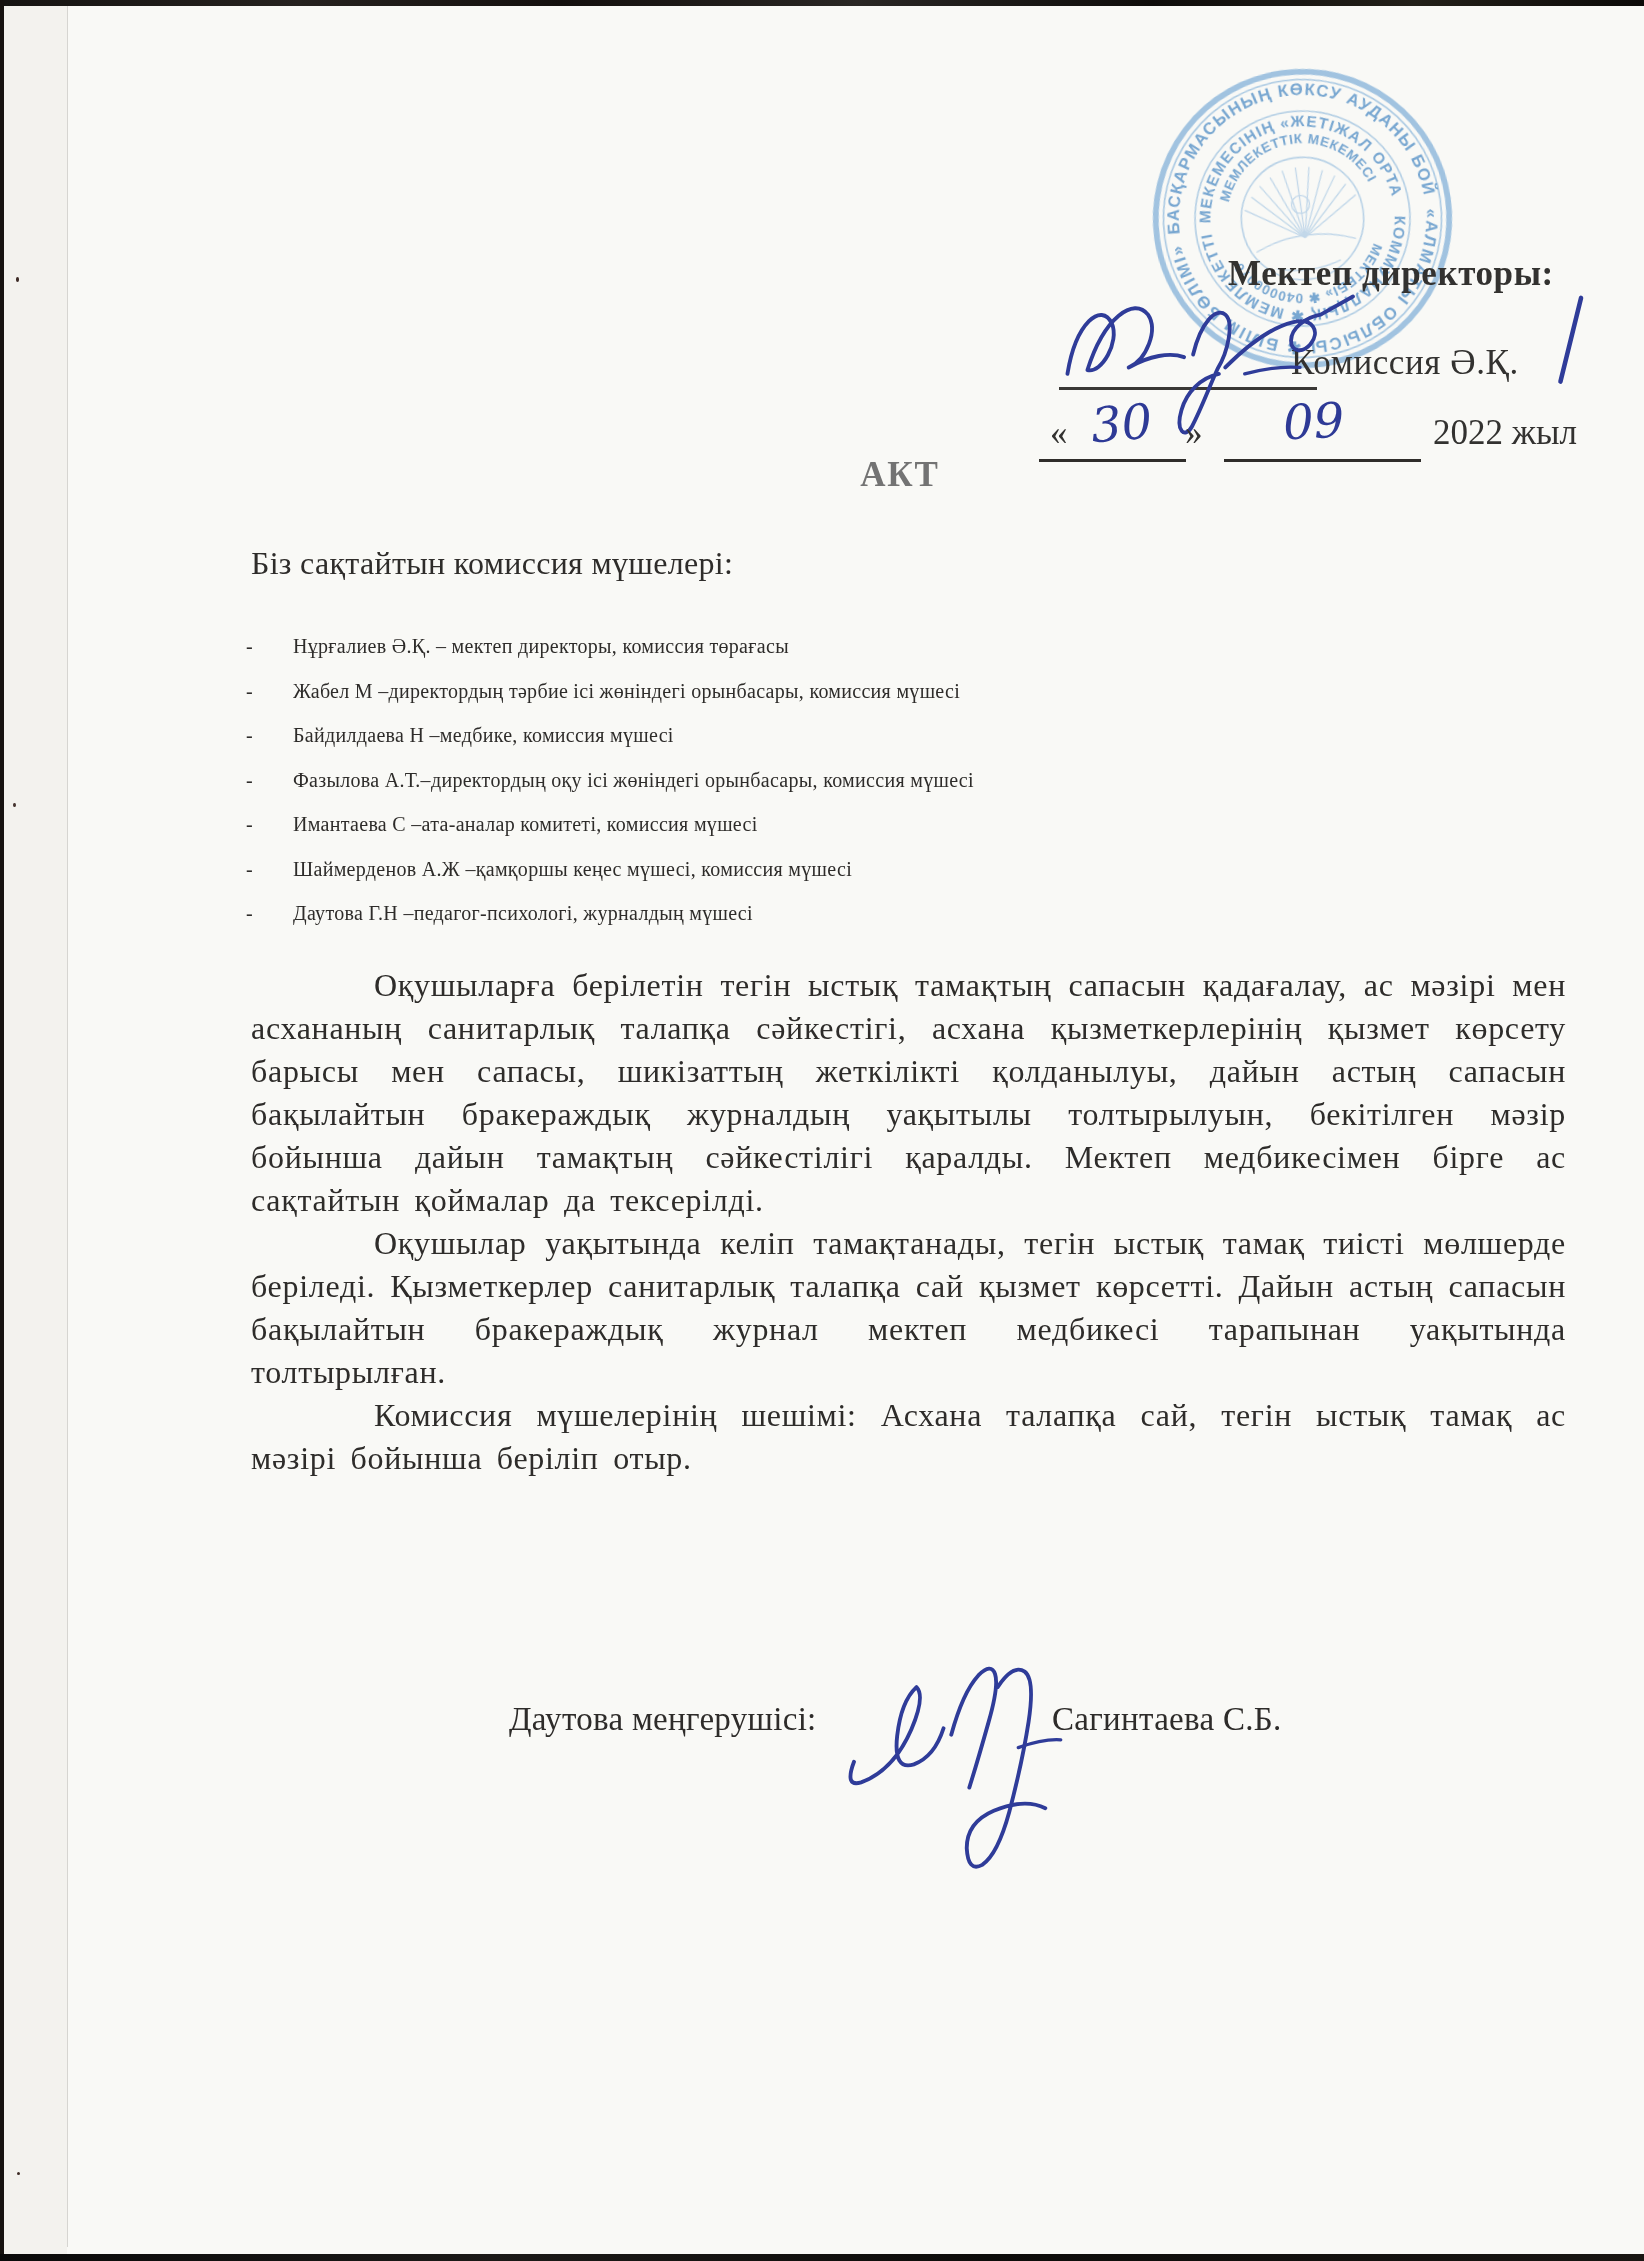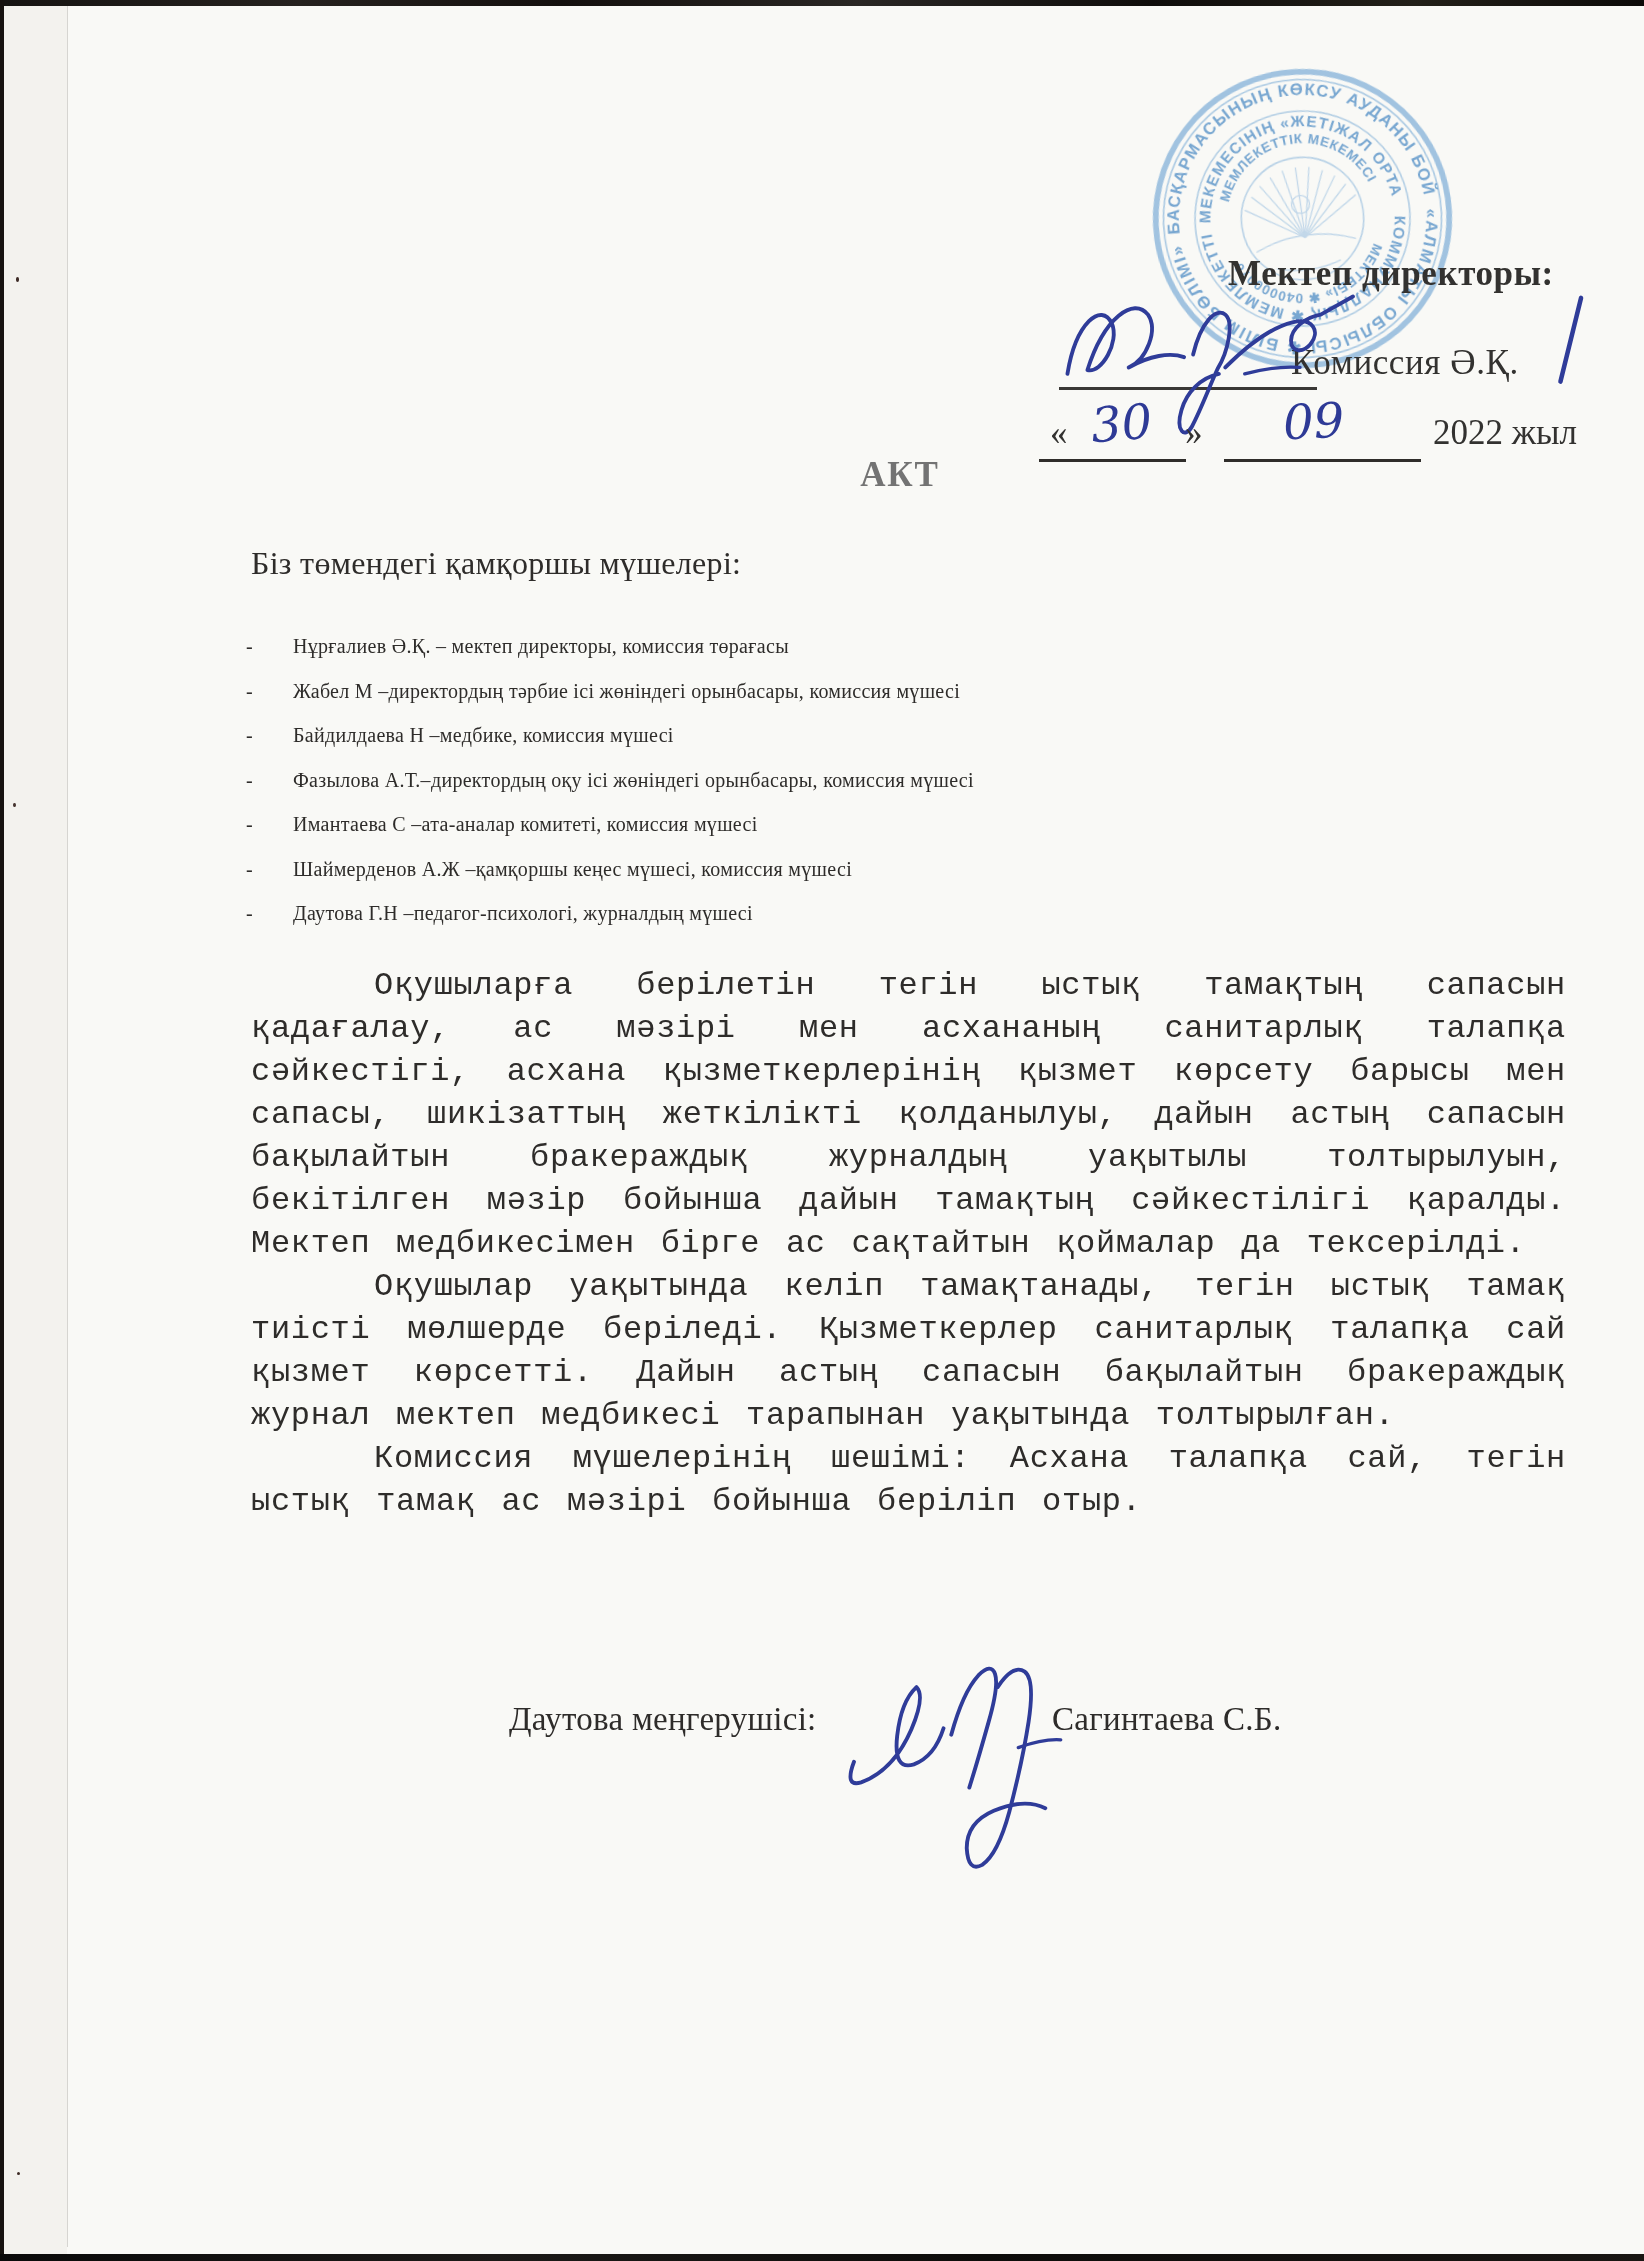--- a/index.html
+++ b/index.html
@@ -41,21 +41,21 @@
   
   .doc-title{left:239px;top:455px;width:1322px;text-align:center;
     font-size:35px;font-weight:bold;letter-spacing:1.9px;color:#737373;}
   .doc-intro{left:251px;top:545px;font-size:32px;letter-spacing:0.3px;}
 
   
   .list-row{position:absolute;left:246px;font-size:20px;letter-spacing:0.3px;white-space:nowrap;}
   .list-row .marker{display:inline-block;width:47px;}
 
   
-  .body-block{position:absolute;left:251px;top:964px;width:1315px;font-family:Liberation Mono, monospace;}
+  .body-block{position:absolute;left:251px;top:964px;width:1315px;}
   .body-block p{margin:0;font-size:32px;line-height:43px;text-align:justify;
     text-indent:123px;letter-spacing:0.7px;word-spacing:5.8px;color:#2e2c2a;}
 
   
   .footer-label{left:509px;top:1701px;font-size:33px;letter-spacing:0.3px;}
   .footer-name{left:1052px;top:1701px;font-size:33px;letter-spacing:0.3px;}
 
   
   .stamp-svg{position:absolute;left:1148px;top:64px;width:309px;height:309px;
     filter:blur(0.4px);opacity:.92;transform:rotate(-8deg);}
@@ -148,21 +148,21 @@
 
 <div class="t date-line q-open">«</div>
 <div class="hand hand-day">30</div>
 <div class="t date-line q-close">»</div>
 <div class="hand hand-month">09</div>
 <div class="t date-line year-text">2022 жыл</div>
 <div class="date-underline du1"></div>
 <div class="date-underline du2"></div>
 
 <div class="t doc-title">АКТ</div>
-<div class="t doc-intro">Біз төмендегі қамқоршы мүшелері:</div>
+<div class="t doc-intro">Біз сақтайтын комиссия мүшелері:</div>
 
 <div class="list-row" style="top:635px"><span class="marker">-</span><span>Нұрғалиев Ә.Қ. – мектеп директоры, комиссия төрағасы</span></div>
 <div class="list-row" style="top:680px"><span class="marker">-</span><span>Жабел М –директордың тәрбие ісі жөніндегі орынбасары,  комиссия мүшесі</span></div>
 <div class="list-row" style="top:724px"><span class="marker">-</span><span>Байдилдаева Н –медбике, комиссия мүшесі</span></div>
 <div class="list-row" style="top:769px"><span class="marker">-</span><span>Фазылова А.Т.–директордың оқу ісі жөніндегі орынбасары, комиссия мүшесі</span></div>
 <div class="list-row" style="top:813px"><span class="marker">-</span><span>Имантаева С –ата-аналар комитеті, комиссия мүшесі</span></div>
 <div class="list-row" style="top:858px"><span class="marker">-</span><span>Шаймерденов А.Ж –қамқоршы кеңес мүшесі, комиссия мүшесі</span></div>
 <div class="list-row" style="top:902px"><span class="marker">-</span><span>Даутова Г.Н –педагог-психологі, журналдың мүшесі</span></div>
 
 <div class="body-block">

